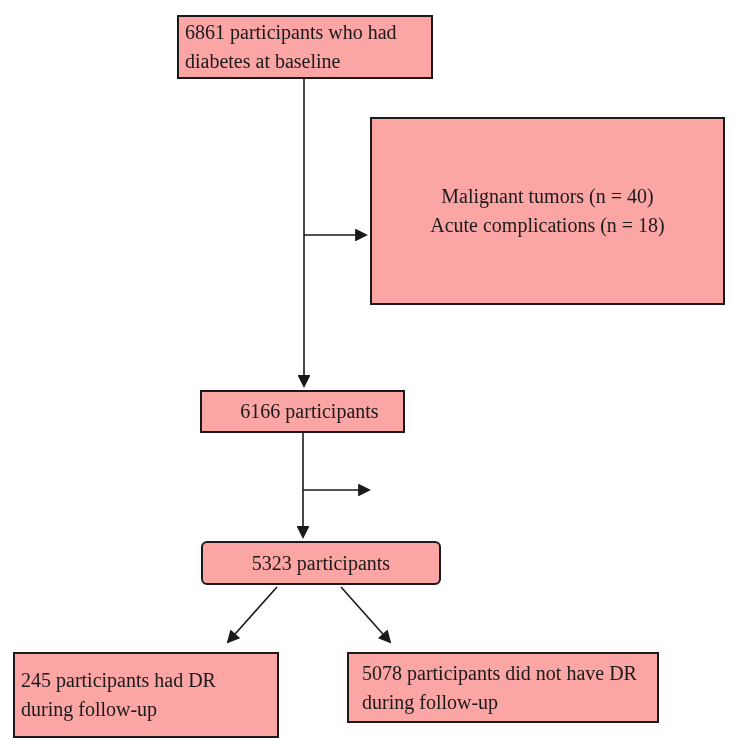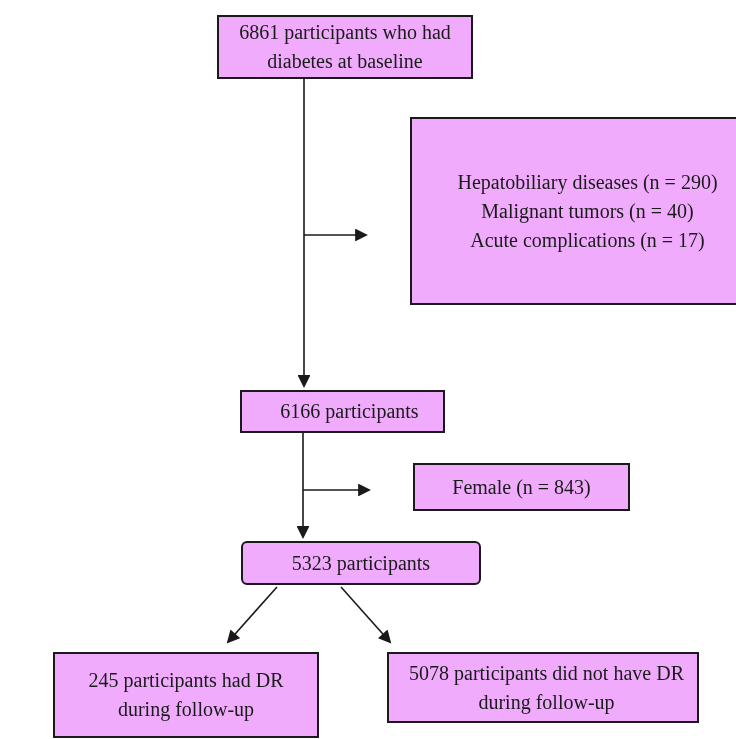--- a/index.html
+++ b/index.html
@@ -13,30 +13,29 @@
     height: 739px;
     background: #ffffff;
     font-family: "Liberation Serif", "DejaVu Serif", serif;
     color: #1a1a1a;
     overflow: hidden;
   }
   .box {
     position: absolute;
     box-sizing: border-box;
     border: 2px solid #1a1a1a;
-    background: #f0abfc;
+    background: #fca5a5;
     display: flex;
     flex-direction: column;
     align-items: center;
     justify-content: center;
-    text-align: center;
+    text-align: left;
     font-size: 20px;
     line-height: 29px;
     padding: 2px 6px;
-    margin-left: 40px;
   }
   .box .line { display: block; }
   #arrow-layer {
     position: absolute;
     left: 0; top: 0;
     width: 736px;
     height: 739px;
   }
   
   #box-baseline   { left: 177px; top: 15px;  width: 256px; height: 64px; }
@@ -64,32 +63,28 @@
     <line x1="303" y1="490" x2="369" y2="490" stroke="#1a1a1a" stroke-width="1.6" marker-end="url(#arrowhead)"></line>
     <line x1="277" y1="587" x2="228" y2="642" stroke="#1a1a1a" stroke-width="1.6" marker-end="url(#arrowhead)"></line>
     <line x1="341" y1="587" x2="390" y2="642" stroke="#1a1a1a" stroke-width="1.6" marker-end="url(#arrowhead)"></line>
   </svg>
 
   <div class="box" id="box-baseline">
     <span class="line">6861 participants who had diabetes at baseline</span>
   </div>
 
   <div class="box" id="box-exclusions">
-    <span class="line">Hepatobiliary diseases (n = 290)</span>
     <span class="line">Malignant tumors (n = 40)</span>
-    <span class="line">Acute complications (n = 17)</span>
+    <span class="line">Acute complications (n = 18)</span>
   </div>
 
   <div class="box" id="box-6166">
     <span class="line">6166 participants</span>
   </div>
 
-  <div class="box" id="box-female">
-    <span class="line">Female (n = 843)</span>
-  </div>
 
   <div class="box" id="box-5323">
     <span class="line">5323 participants</span>
   </div>
 
   <div class="box" id="box-dr">
     <span class="line">245 participants had DR during follow-up</span>
   </div>
 
   <div class="box" id="box-nodr">

